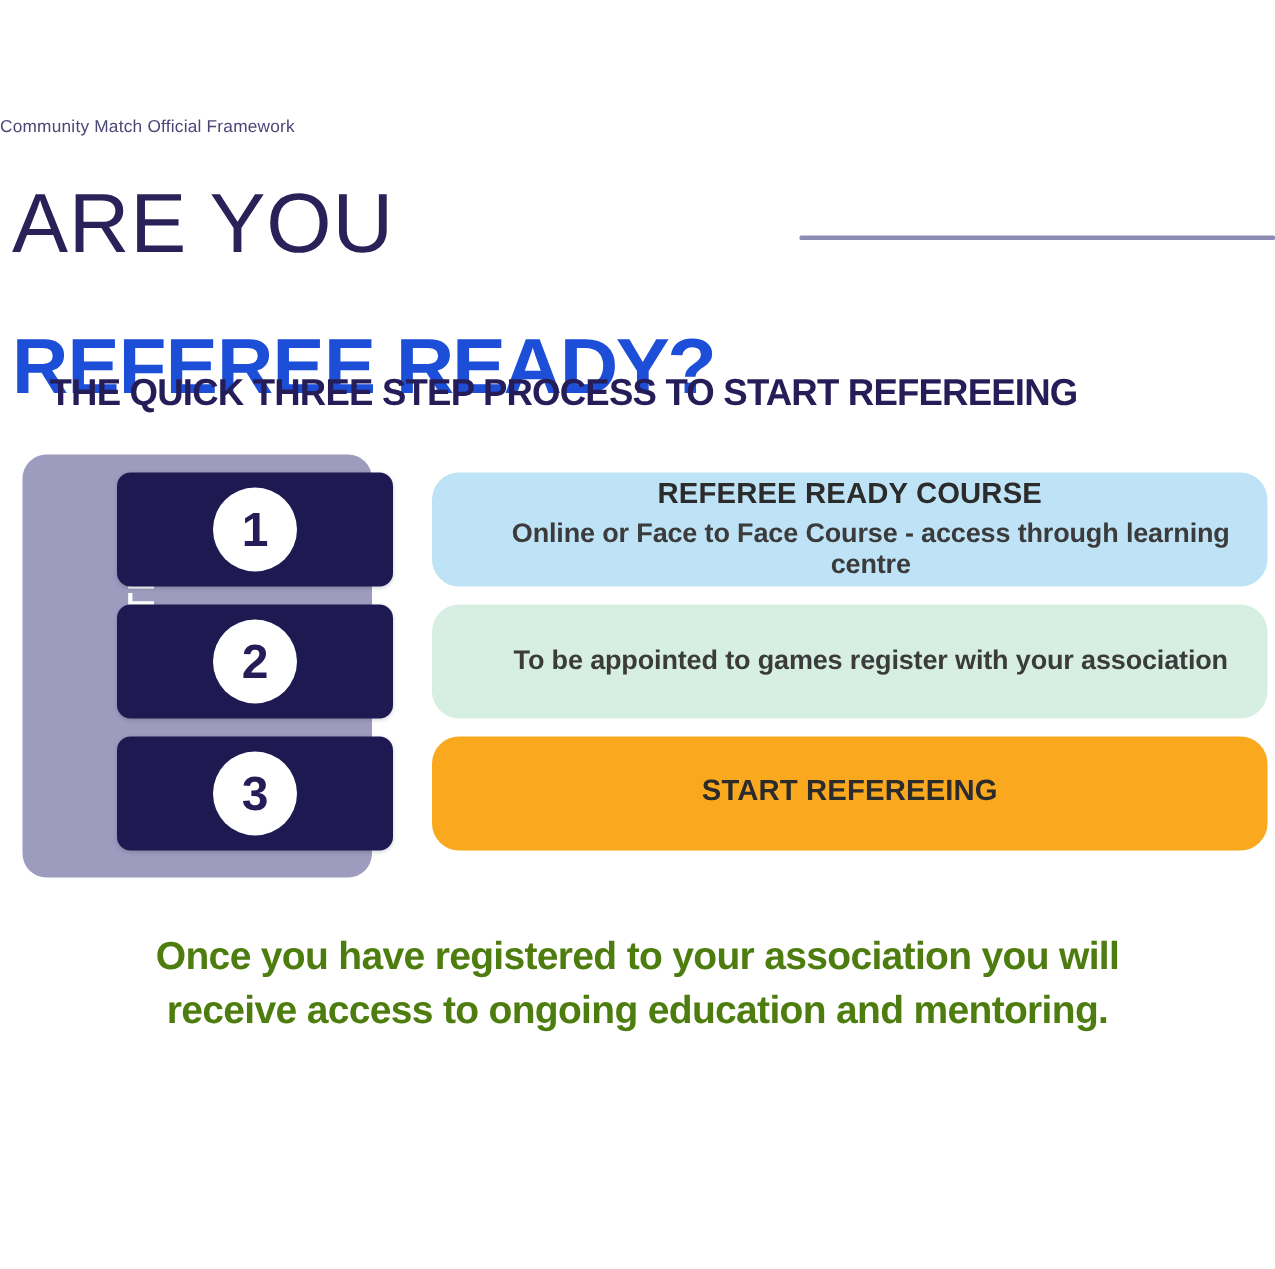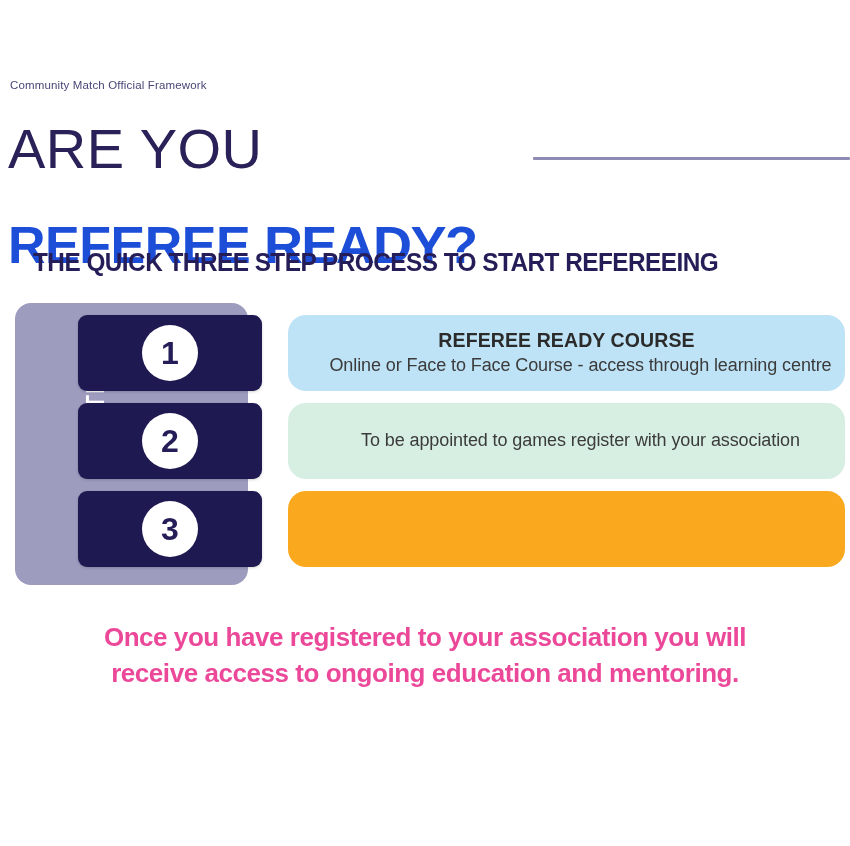--- a/index.html
+++ b/index.html
@@ -17,21 +17,21 @@
     position: relative;
     width: 850px;
     height: 846px;
     background: #ffffff;
     overflow: hidden;
   }
 
   
   .eyebrow {
     position: absolute;
-    left: 10px;
+    left: 0;
     top: 79px;
     font-size: 11.5px;
     font-weight: 400;
     letter-spacing: 0.15px;
     color: #4a4677;
     white-space: nowrap;
   }
 
   .headline-light {
     position: absolute;
@@ -173,37 +173,37 @@
   .info-title {
     font-size: 19.5px;
     font-weight: 700;
     color: #2b2b2b;
     letter-spacing: 0.1px;
     line-height: 1.2;
     margin-bottom: 3px;
   }
   .info-sub {
     font-size: 18px;
-    font-weight: 400;
+    font-weight: 700;
     color: #3b3b3b;
     letter-spacing: -0.1px;
     line-height: 1.2;
     margin-left: 28px;
   }
 
   
   .footer-note {
     position: absolute;
     left: 0;
     top: 620px;
     width: 850px;
     text-align: center;
     font-size: 26px;
     font-weight: 700;
-    color: #ec4899;
+    color: #4d7c0f;
     line-height: 1.38;
     letter-spacing: -0.45px;
     padding: 0 40px;
     box-sizing: border-box;
   }
   .footer-note .l {
     display: block;
   }
 </style>
 </head>
@@ -240,20 +240,21 @@
   <div class="info-card i1">
     <div class="info-title">REFEREE READY COURSE</div>
     <div class="info-sub">Online or Face to Face Course - access through learning centre</div>
   </div>
 
   <div class="info-card i2">
     <div class="info-sub">To be appointed to games register with your association</div>
   </div>
 
   <div class="info-card i3">
+    <div class="info-title">START REFEREEING</div>
   </div>
 
   <div class="footer-note">
     <span class="l">Once you have registered to your association you will</span>
     <span class="l">receive access to ongoing education and mentoring.</span>
   </div>
 
 </div>
 
 </body></html>

